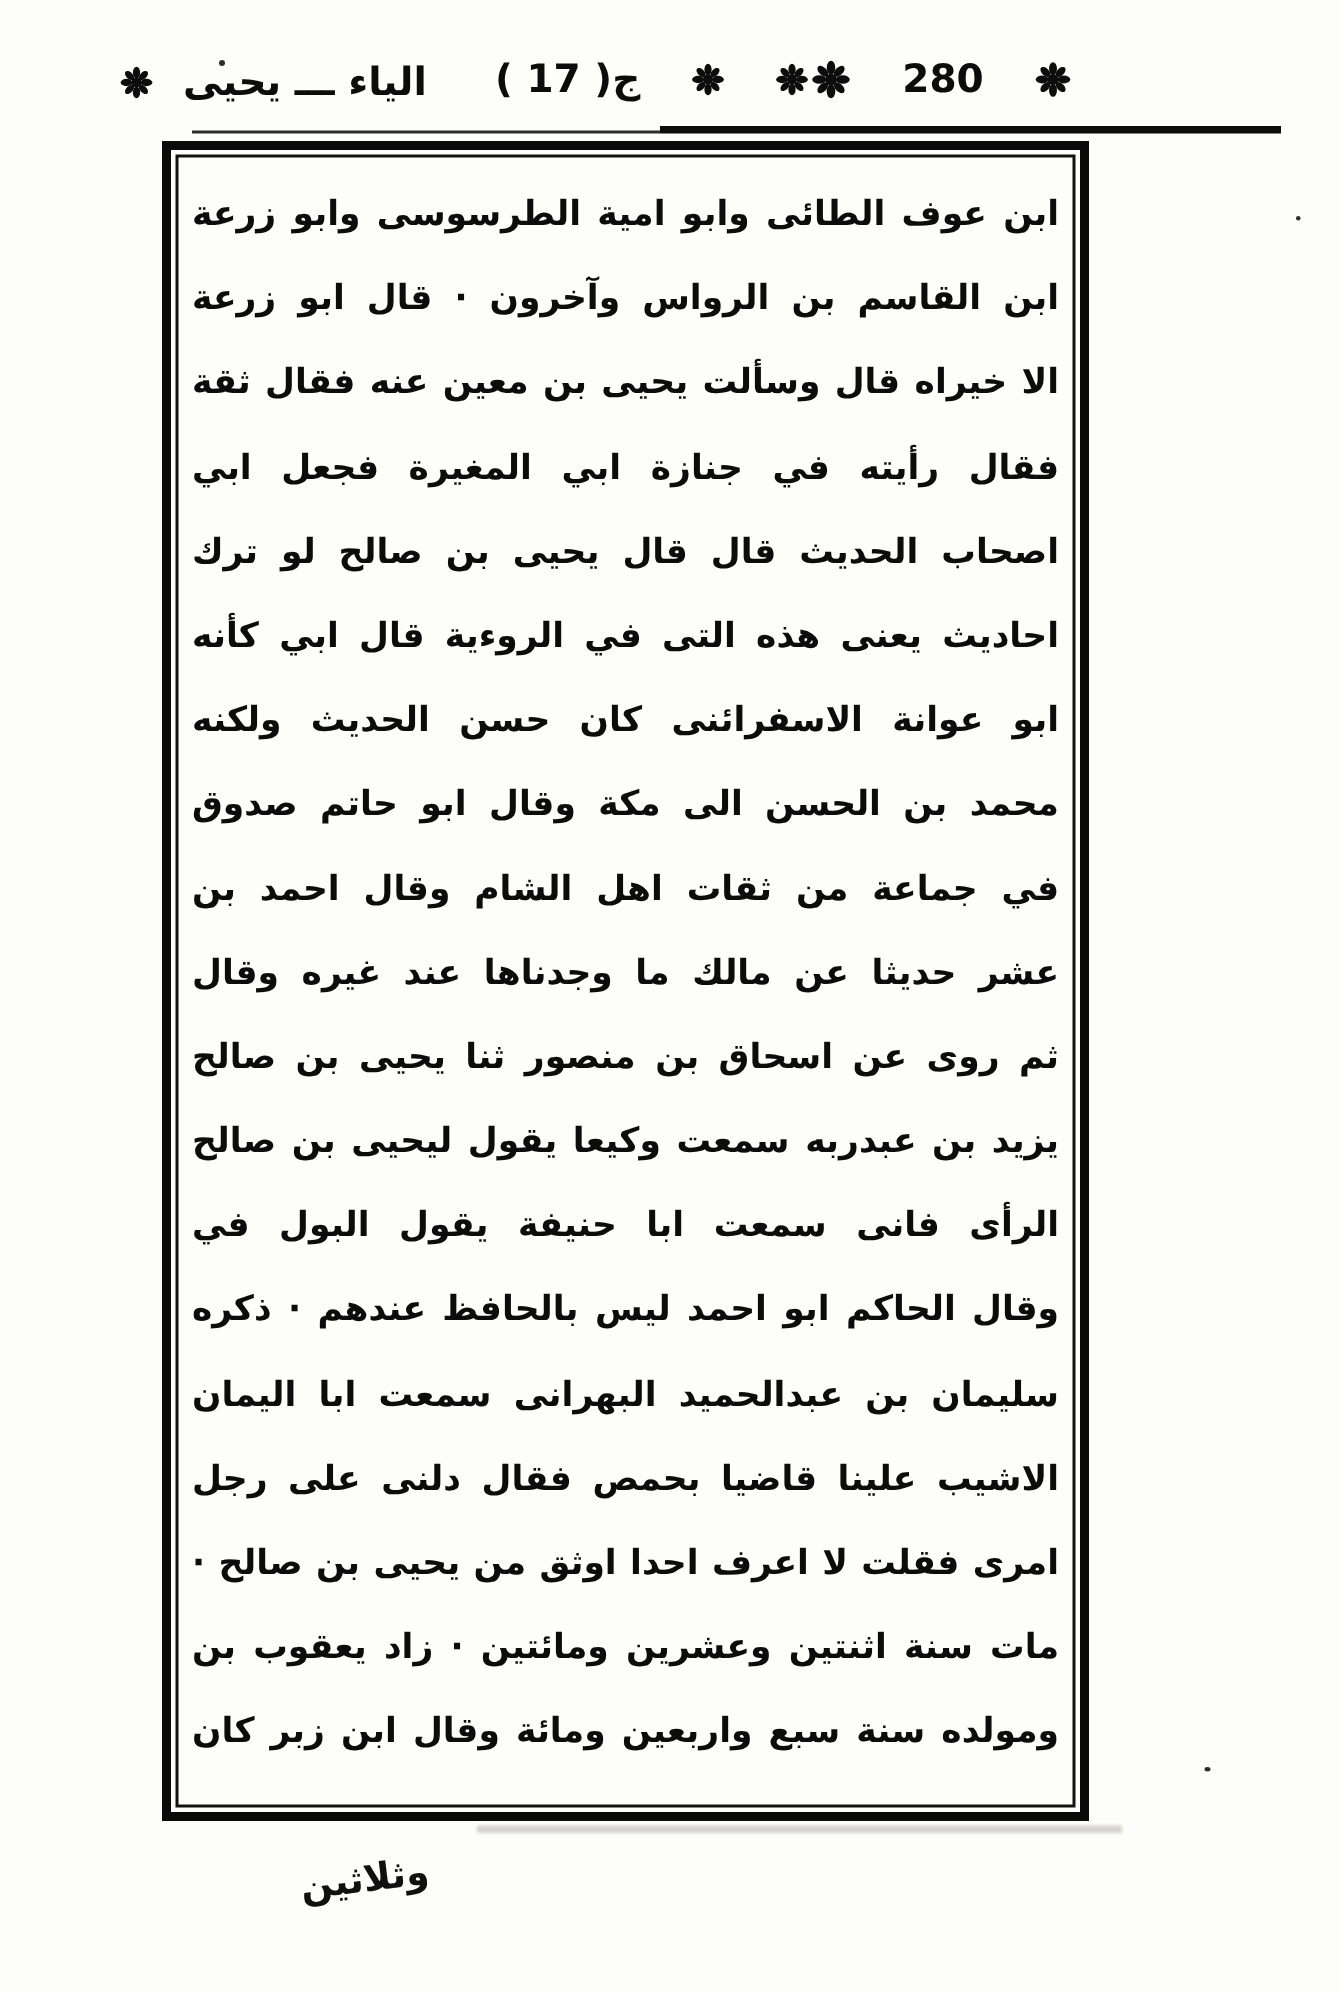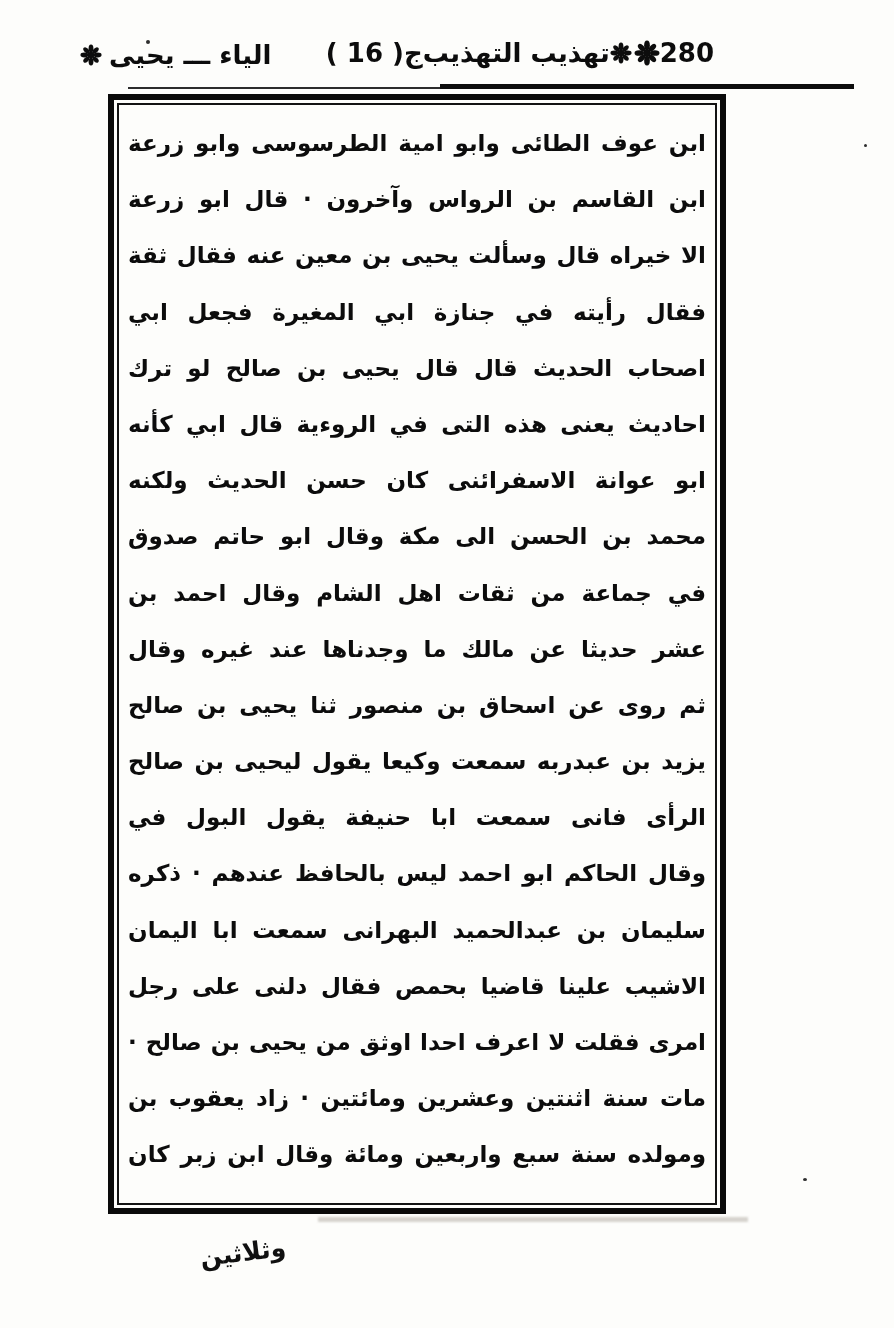--- a/index.html
+++ b/index.html
@@ -19,21 +19,21 @@
 
   
   .hdr-left {
     position: absolute;
     left: 80px;
     top: 34px;
     height: 42px;
     display: flex;
     direction: rtl;
     align-items: center;
-    gap: 7px;
+    gap: 20px;
     font-size: 26px;
     font-weight: 700;
     white-space: nowrap;
   }
   .hdr-main {
     position: absolute;
     left: 330px;
     top: 32px;
     width: 384px;
     height: 42px;
@@ -183,35 +183,34 @@
           <ellipse cx="10" cy="16" rx="2.2" ry="3.6"></ellipse>
           <ellipse cx="4" cy="10" rx="3.6" ry="2.2"></ellipse>
           <ellipse cx="16" cy="10" rx="3.6" ry="2.2"></ellipse>
           <ellipse cx="5.8" cy="5.8" rx="2" ry="3.4" transform="rotate(-45 5.8 5.8)"></ellipse>
           <ellipse cx="14.2" cy="5.8" rx="2" ry="3.4" transform="rotate(45 14.2 5.8)"></ellipse>
           <ellipse cx="5.8" cy="14.2" rx="2" ry="3.4" transform="rotate(45 5.8 14.2)"></ellipse>
           <ellipse cx="14.2" cy="14.2" rx="2" ry="3.4" transform="rotate(-45 14.2 14.2)"></ellipse>
         </g>
       </svg>
   </span>
-  <span>تهذيب التهذيب</span>
   <svg class="rosette" width="22" height="22" viewBox="0 0 20 20">
       <g fill="#0d0d0d">
         <circle cx="10" cy="10" r="3"></circle>
         <ellipse cx="10" cy="4" rx="2.2" ry="3.6"></ellipse>
         <ellipse cx="10" cy="16" rx="2.2" ry="3.6"></ellipse>
         <ellipse cx="4" cy="10" rx="3.6" ry="2.2"></ellipse>
         <ellipse cx="16" cy="10" rx="3.6" ry="2.2"></ellipse>
         <ellipse cx="5.8" cy="5.8" rx="2" ry="3.4" transform="rotate(-45 5.8 5.8)"></ellipse>
         <ellipse cx="14.2" cy="5.8" rx="2" ry="3.4" transform="rotate(45 14.2 5.8)"></ellipse>
         <ellipse cx="5.8" cy="14.2" rx="2" ry="3.4" transform="rotate(45 5.8 14.2)"></ellipse>
         <ellipse cx="14.2" cy="14.2" rx="2" ry="3.4" transform="rotate(-45 14.2 14.2)"></ellipse>
       </g>
     </svg>
-  <span dir="ltr">ج( 16 )</span>
+  <span dir="ltr">ج( 17 )</span>
 </div>
 
 <div class="rule-thin"></div>
 <div class="rule-thick"></div>
 
 <div class="frame">
   <div class="frame-inner">
     <div class="textblock">
       <p class="line">ابن عوف الطائى وابو امية الطرسوسى وابو زرعة الدمشقى وعبد الرحمن</p>
       <p class="line">ابن القاسم بن الرواس وآخرون · قال ابو زرعة الدمشقي لم يقل احمد فيه</p>

